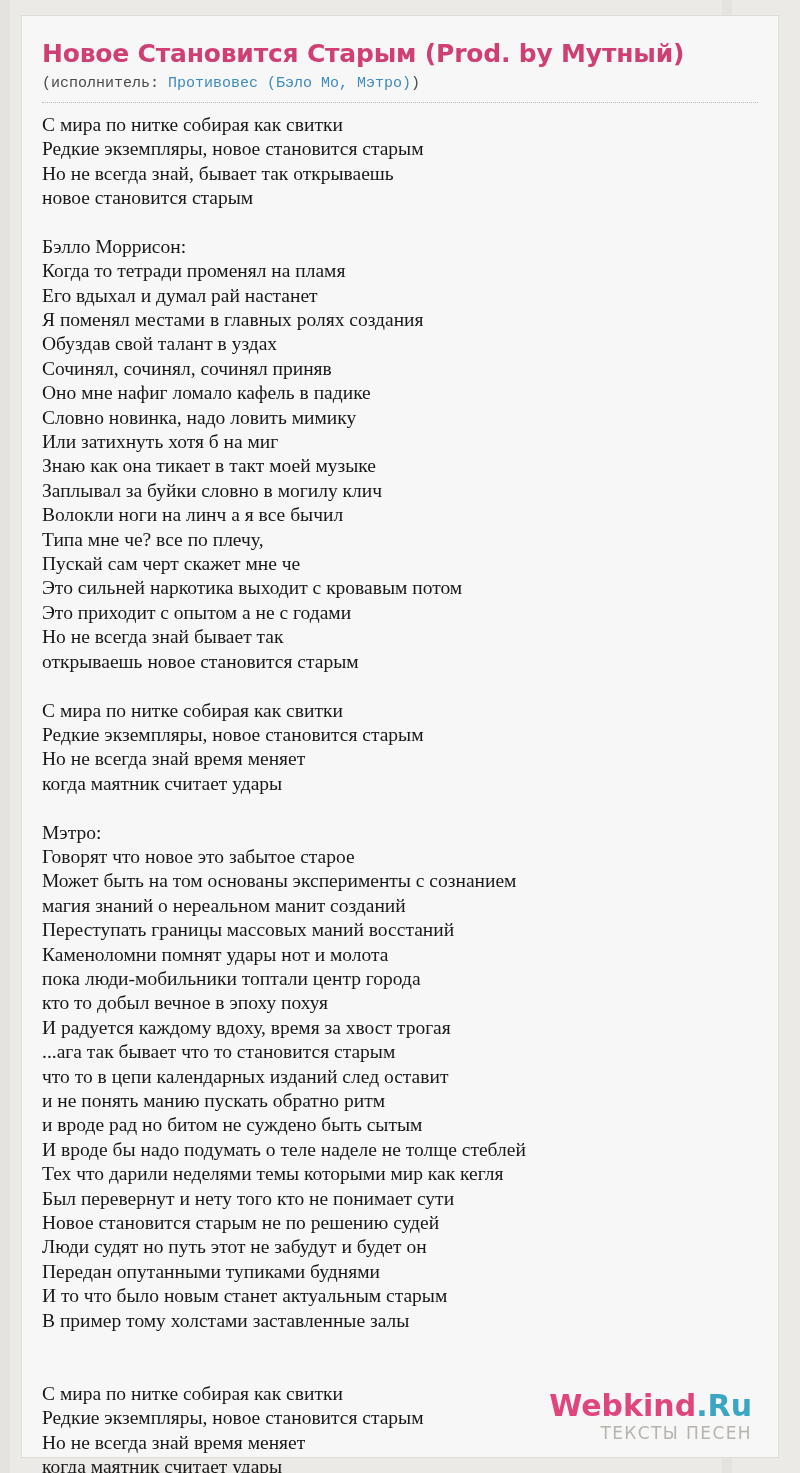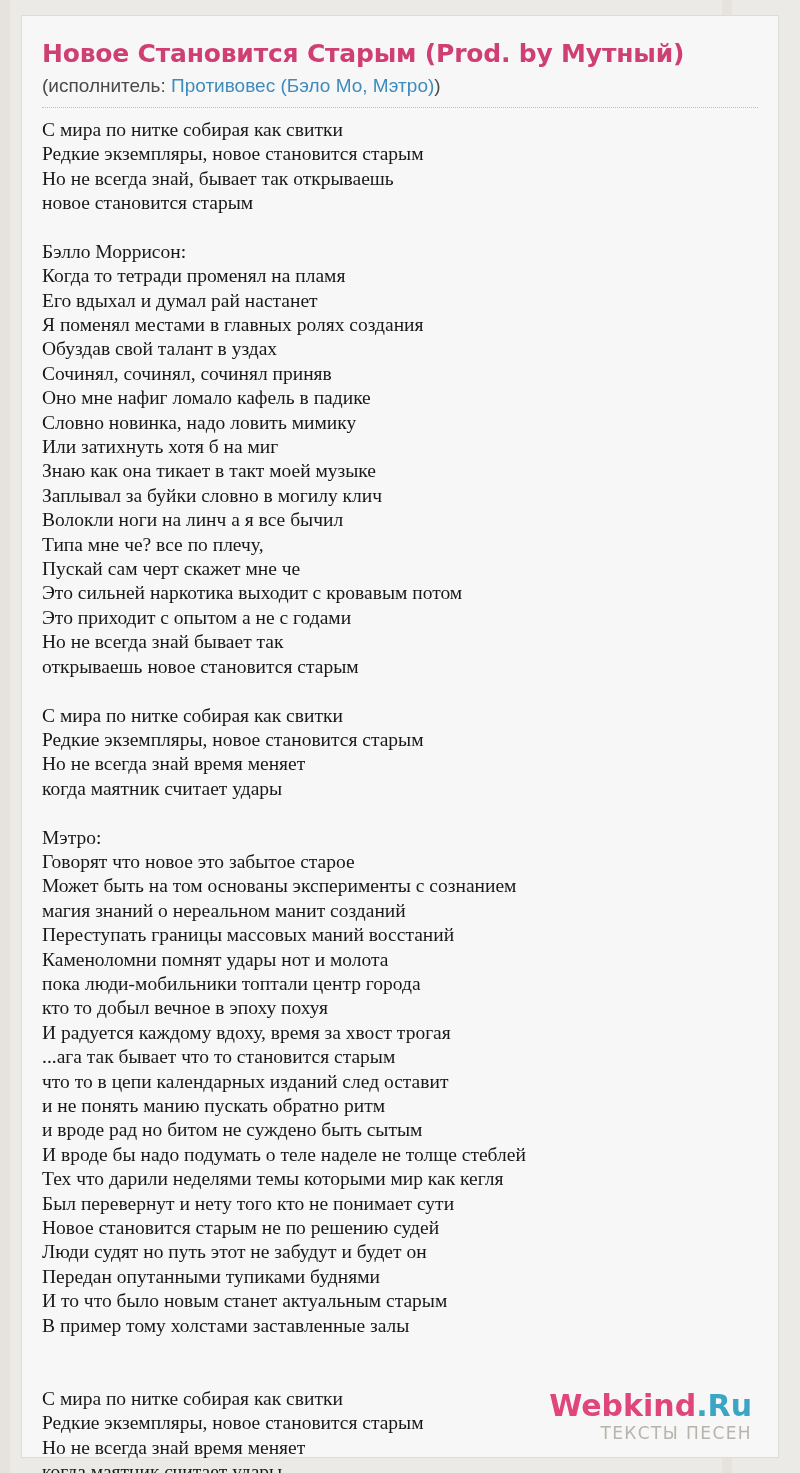--- a/index.html
+++ b/index.html
@@ -37,22 +37,22 @@
   .song-title {
     color: #cf3f73;
     font-family: "DejaVu Sans", sans-serif;
     font-size: 25px;
     font-weight: bold;
     line-height: 1.15;
     margin: 0 0 6px 0;
     letter-spacing: -0.2px;
   }
   .artist-line {
-    font-family: Liberation Sans, sans-serif;
-    font-size: 19px;
+    font-family: Liberation Mono, monospace;
+    font-size: 15px;
     color: #4a4a4a;
     padding-bottom: 10px;
     border-bottom: 1px dotted #bdbdbd;
     margin-bottom: 4px;
   }
   .artist-link {
     color: #3e8bbd;
     text-decoration: none;
     cursor: pointer;
   }

